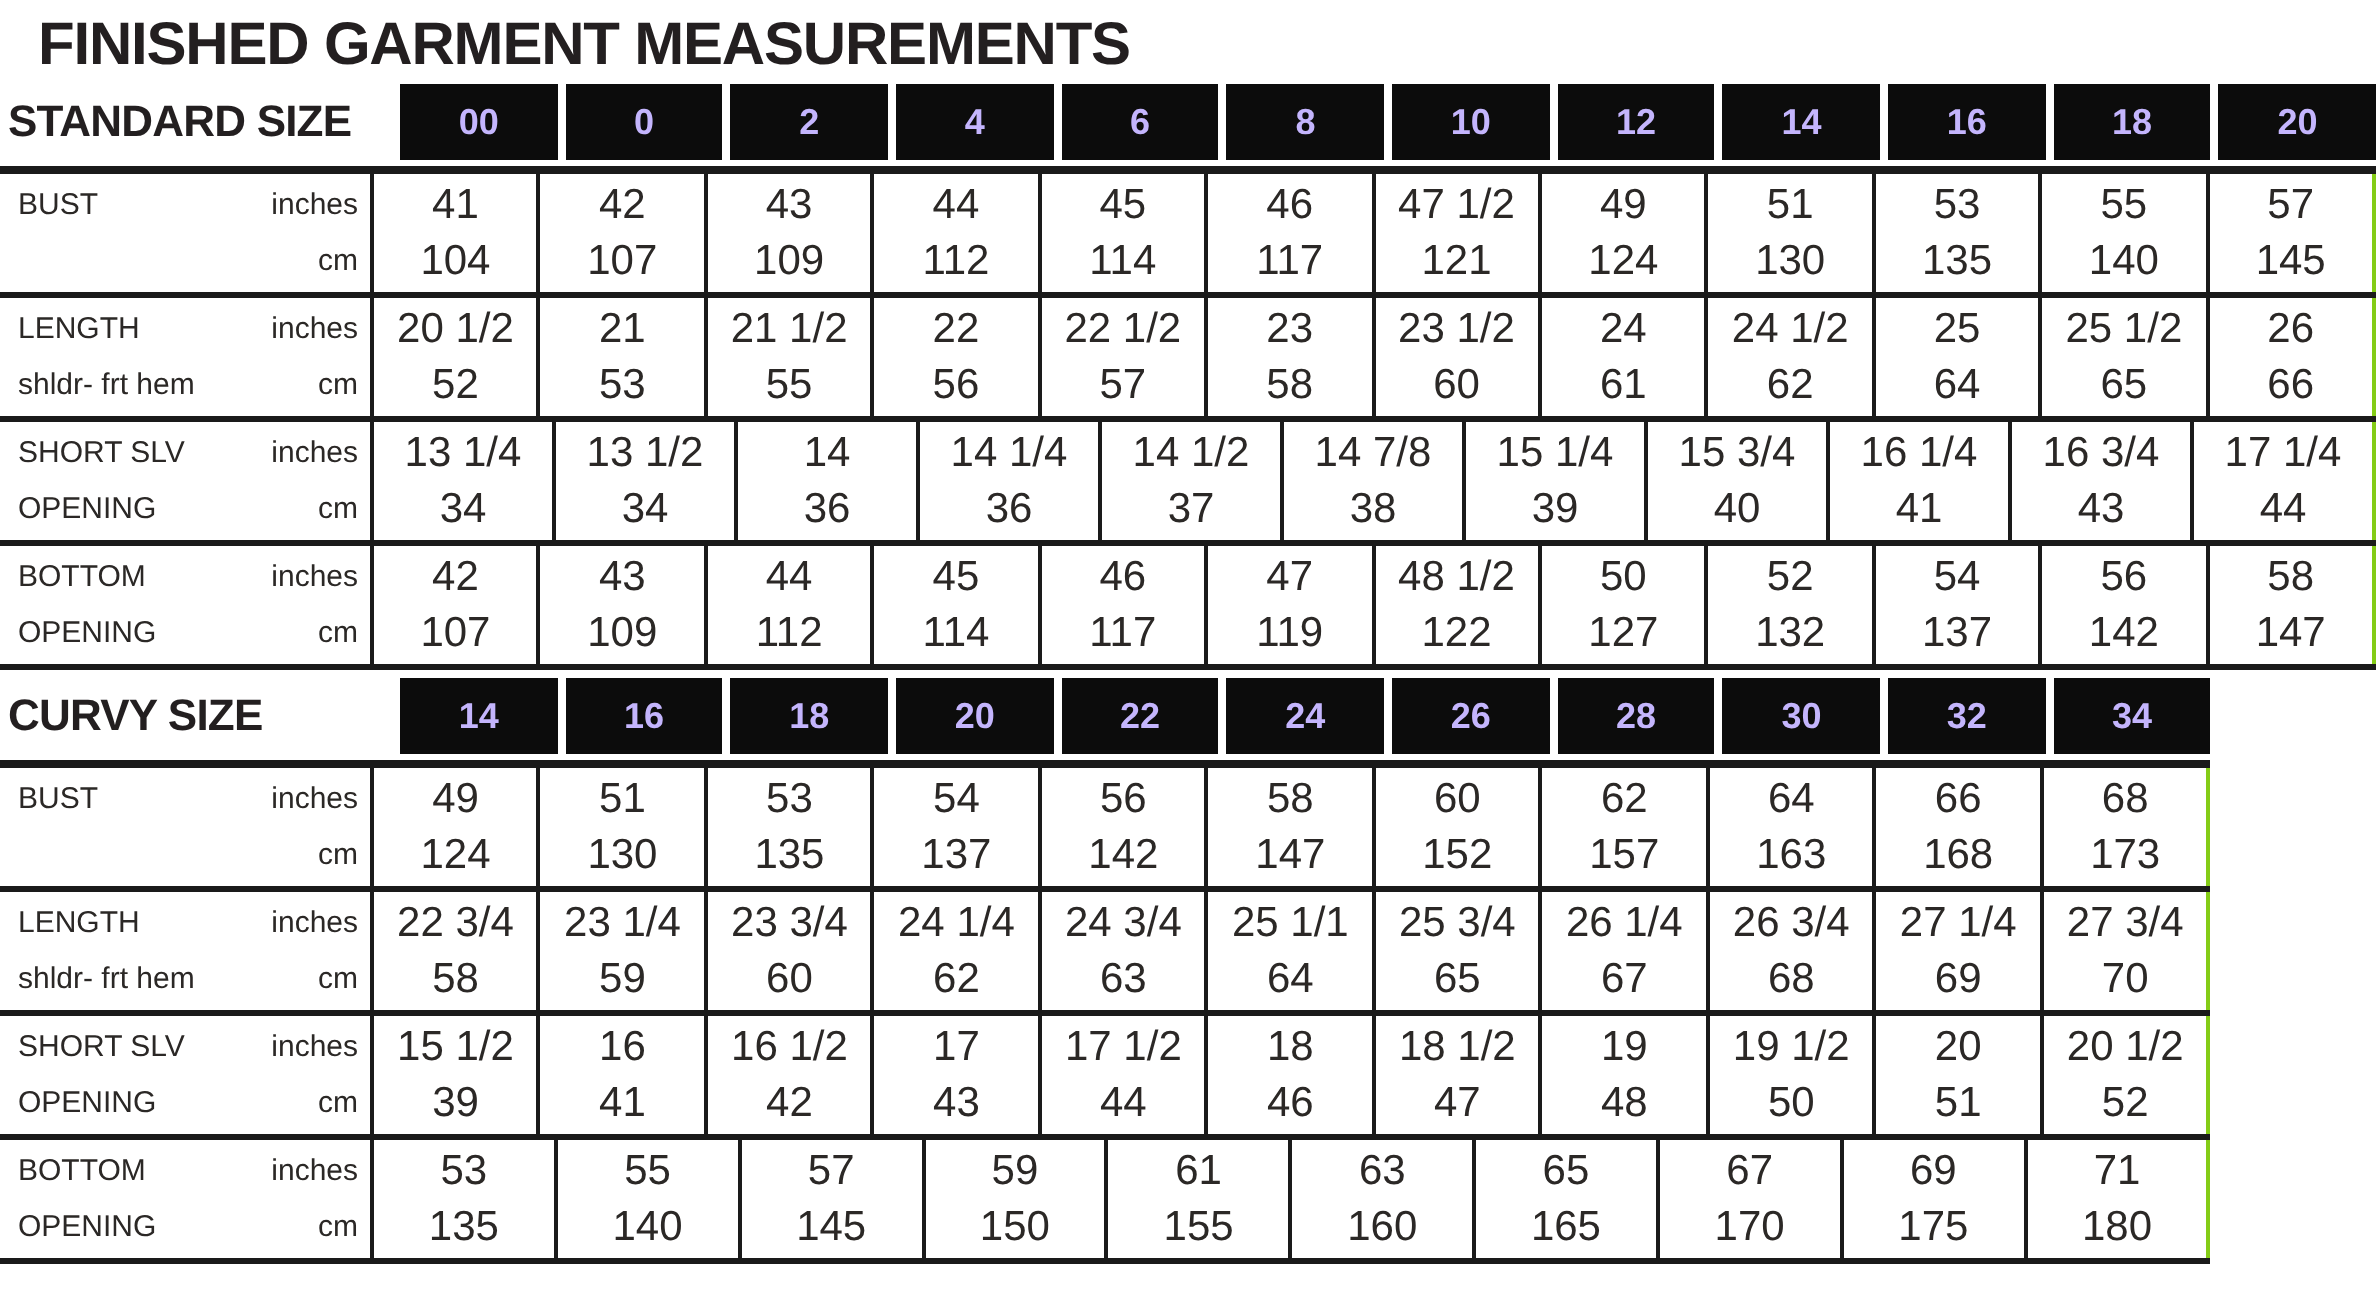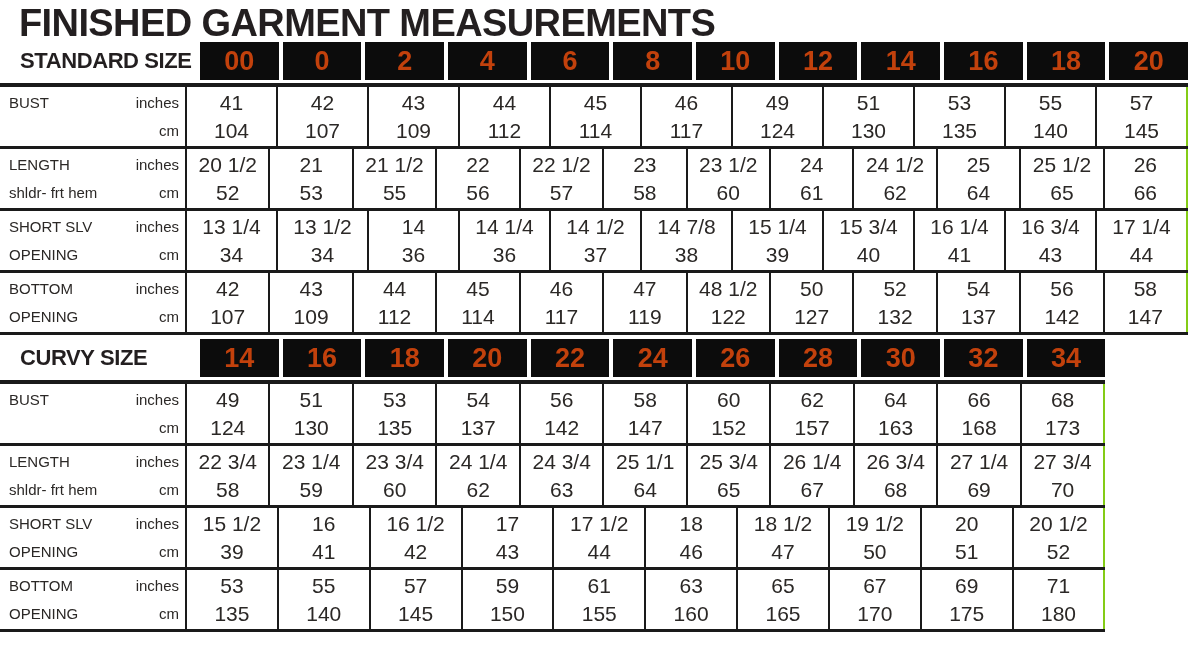--- a/index.html
+++ b/index.html
@@ -2,34 +2,34 @@
 <html><head>
 <meta charset="utf-8">
 <style>
   *{box-sizing:border-box;}
   html,body{margin:0;padding:0;}
   body{
     width:1188px;height:656px;overflow:hidden;background:#ffffff;
     font-family:"Liberation Sans","DejaVu Sans",sans-serif;color:#2b2826;
   }
   .title{
-    font-size:38px;font-weight:bold;letter-spacing:-0.6px;color:#231f20;
+    font-size:30px;font-weight:bold;letter-spacing:-0.6px;color:#231f20;
     padding:5px 0 1px 19px;margin:0;line-height:36px;
   }
   .section{margin-top:0;}
   .section + .section{margin-top:4px;text-align:center;}
   
   .hdr{display:flex;align-items:stretch;height:38px;}
   .hdr-label{
-    width:196px;display:flex;align-items:center;padding-left:20px;
+    width:196px;display:flex;align-items:center;padding-left:4px;
     font-weight:bold;font-size:22px;letter-spacing:-0.4px;color:#231f20;
   }
   .hdr-cells{flex:1;display:flex;}
   .hdr-cell{
-    flex:1;background:#0c0c0c;color:#c2410c;font-weight:bold;font-size:27px;
+    flex:1;background:#0c0c0c;color:#c4b5fd;font-weight:bold;font-size:18px;
     display:flex;align-items:center;justify-content:center;margin-left:4px;
   }
   .rule{height:4px;background:#1a1a1a;margin-top:3px;}
   .grule{height:3px;background:#1a1a1a;}
   
   .group{display:flex;height:59px;}
   .g-label{
     width:185px;padding:2px 6px 2px 9px;display:flex;flex-direction:column;
     justify-content:space-around;font-size:15px;color:#2b2826;
   }
@@ -97,20 +97,24 @@
           </div>
           <div class="g-cell">
             <div class="val">45</div>
             <div class="val">114</div>
           </div>
           <div class="g-cell">
             <div class="val">46</div>
             <div class="val">117</div>
           </div>
           <div class="g-cell">
+            <div class="val">47 1/2</div>
+            <div class="val">121</div>
+          </div>
+          <div class="g-cell">
             <div class="val">49</div>
             <div class="val">124</div>
           </div>
           <div class="g-cell">
             <div class="val">51</div>
             <div class="val">130</div>
           </div>
           <div class="g-cell">
             <div class="val">53</div>
             <div class="val">135</div>
@@ -482,20 +486,24 @@
           </div>
           <div class="g-cell">
             <div class="val">18</div>
             <div class="val">46</div>
           </div>
           <div class="g-cell">
             <div class="val">18 1/2</div>
             <div class="val">47</div>
           </div>
           <div class="g-cell">
+            <div class="val">19</div>
+            <div class="val">48</div>
+          </div>
+          <div class="g-cell">
             <div class="val">19 1/2</div>
             <div class="val">50</div>
           </div>
           <div class="g-cell">
             <div class="val">20</div>
             <div class="val">51</div>
           </div>
           <div class="g-cell">
             <div class="val">20 1/2</div>
             <div class="val">52</div>

